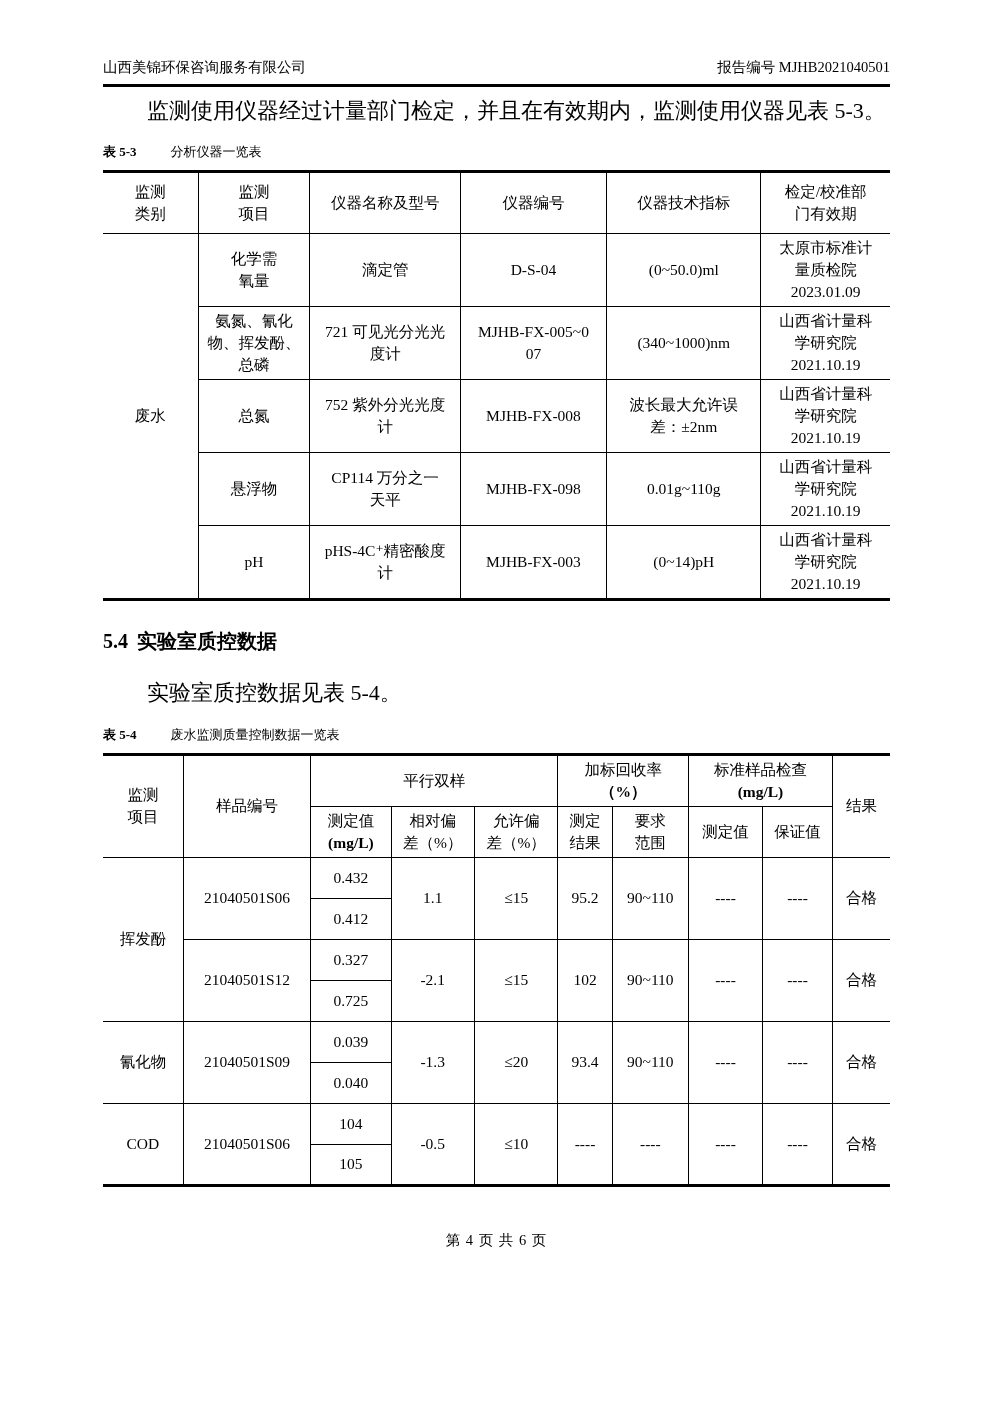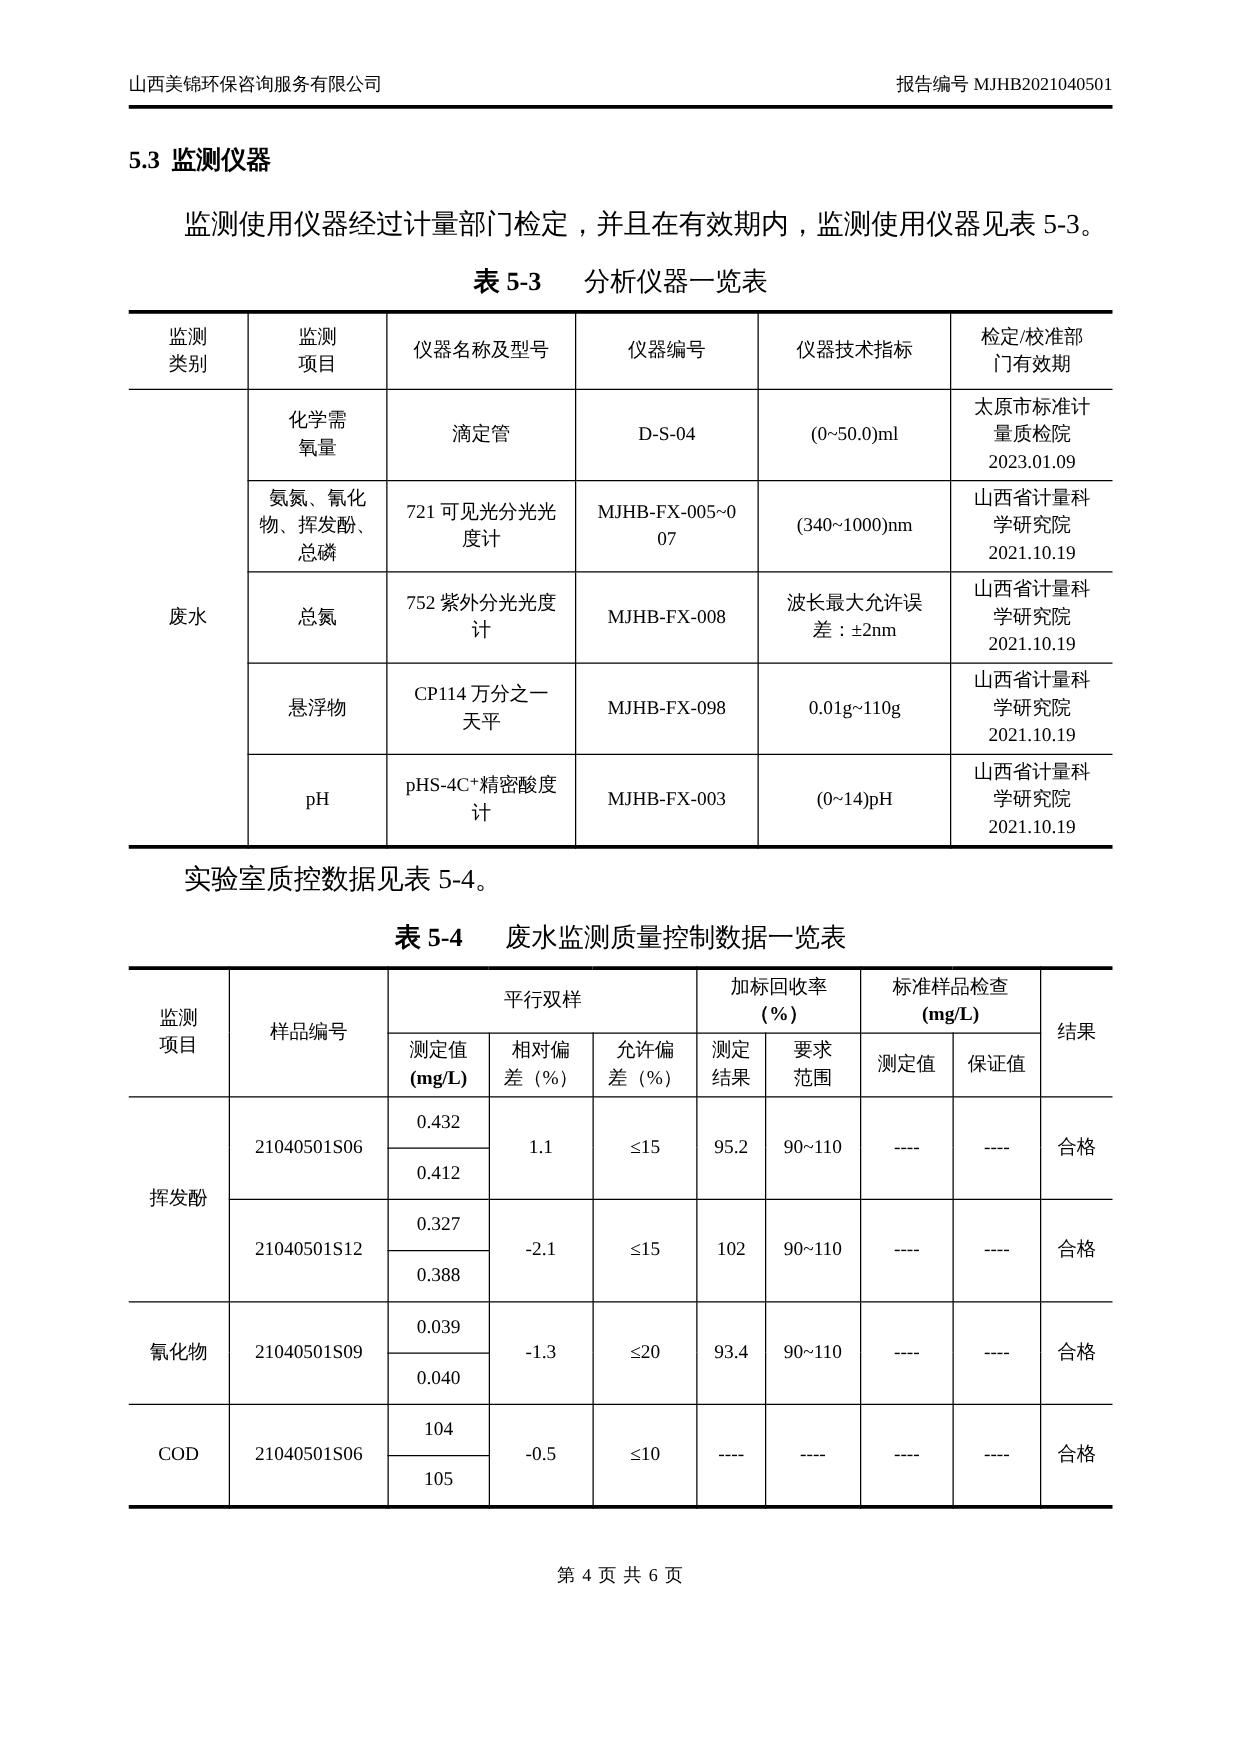--- a/index.html
+++ b/index.html
@@ -25,21 +25,21 @@
     font-size:20px;font-weight:bold;
     margin:27px 0 14px 0;
   }
   h2.section .h-num{margin-right:9px;}
   p.body{
     font-size:22px;line-height:2.2;
     text-indent:2em;text-align:justify;
     margin:0 0 2px 0;
   }
   .caption{
-    text-align:center;font-size:21px;
+    font-size:13px;
     margin:8px 0 9px 0;
   }
   .caption .cap-label{font-weight:bold;margin-right:34px;}
   
   table.doc{
     width:100%;
     border-collapse:collapse;
     border-top:3px solid #000;
     border-bottom:3px solid #000;
     font-size:15.5px;line-height:1.42;
@@ -72,23 +72,20 @@
 </head>
 <body>
 
 <div class="page">
 
   <div class="doc-header">
     <span>山西美锦环保咨询服务有限公司</span>
     <span>报告编号 MJHB2021040501</span>
   </div>
 
-  <h2 class="section">
-    <span class="h-num">5.3</span><span>监测仪器</span>
-  </h2>
   <p class="body">监测使用仪器经过计量部门检定，并且在有效期内，监测使用仪器见表 5-3。</p>
 
   <div class="caption">
     <span class="cap-label">表 5-3</span><span class="cap-title">分析仪器一览表</span>
   </div>
 
   <table class="doc" id="t53">
     <colgroup>
       <col style="width:12.1%">
         <col style="width:14.2%">
@@ -160,20 +157,23 @@
 计</td>
         <td class="pre">MJHB-FX-003</td>
         <td class="pre">(0~14)pH</td>
         <td class="col-last pre">山西省计量科
 学研究院
 2021.10.19</td>
       </tr>
     </tbody>
   </table>
 
+  <h2 class="section">
+    <span class="h-num">5.4</span><span>实验室质控数据</span>
+  </h2>
   <p class="body">实验室质控数据见表 5-4。</p>
 
   <div class="caption">
     <span class="cap-label">表 5-4</span><span class="cap-title">废水监测质量控制数据一览表</span>
   </div>
 
   <table class="doc" id="t54">
     <colgroup>
       <col style="width:10.2%">
         <col style="width:16.2%">
@@ -237,21 +237,21 @@
         <td>0.327</td>
         <td rowspan="2">-2.1</td>
         <td rowspan="2">≤15</td>
         <td rowspan="2">102</td>
         <td rowspan="2">90~110</td>
         <td rowspan="2">----</td>
         <td rowspan="2">----</td>
         <td class="col-last" rowspan="2">合格</td>
       </tr>
       <tr class="d">
-        <td>0.388</td>
+        <td>0.725</td>
       </tr>
 
       <tr class="d">
         <td class="col-first" rowspan="2">氰化物</td>
         <td rowspan="2">21040501S09</td>
         <td>0.039</td>
         <td rowspan="2">-1.3</td>
         <td rowspan="2">≤20</td>
         <td rowspan="2">93.4</td>
         <td rowspan="2">90~110</td>

